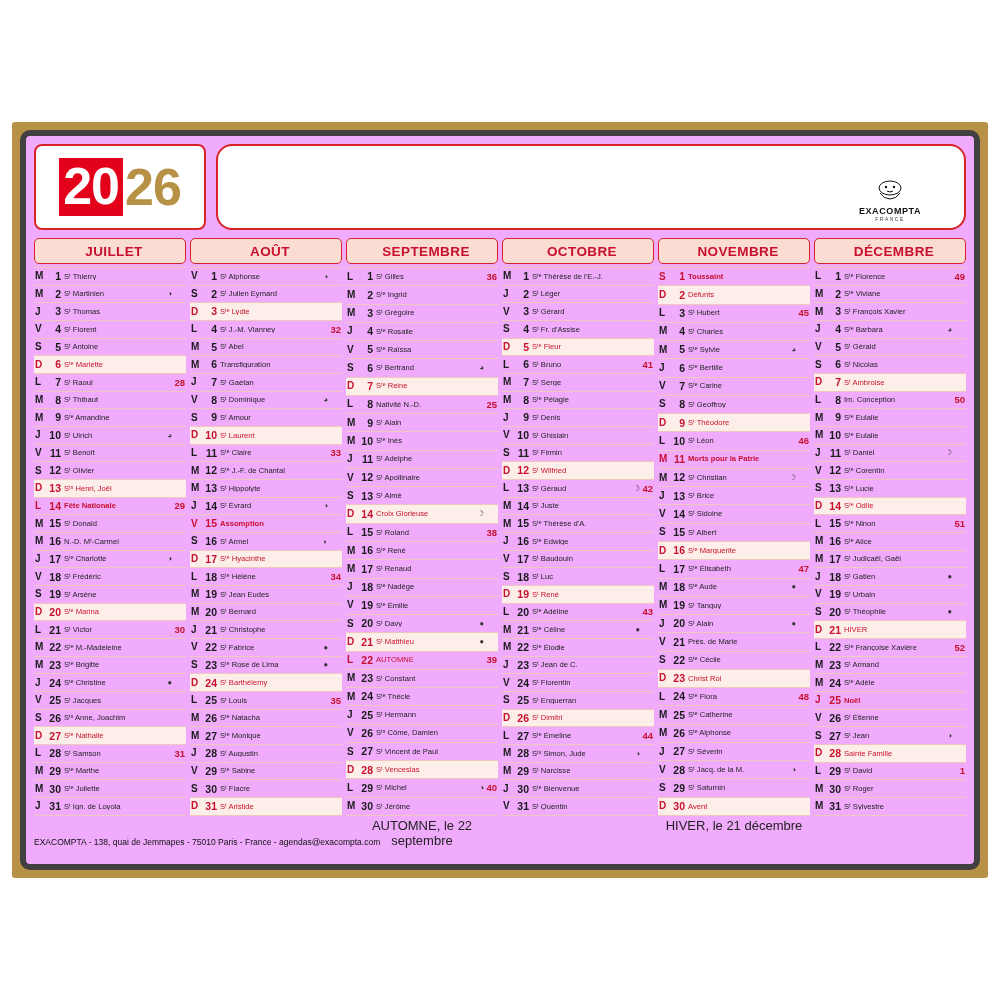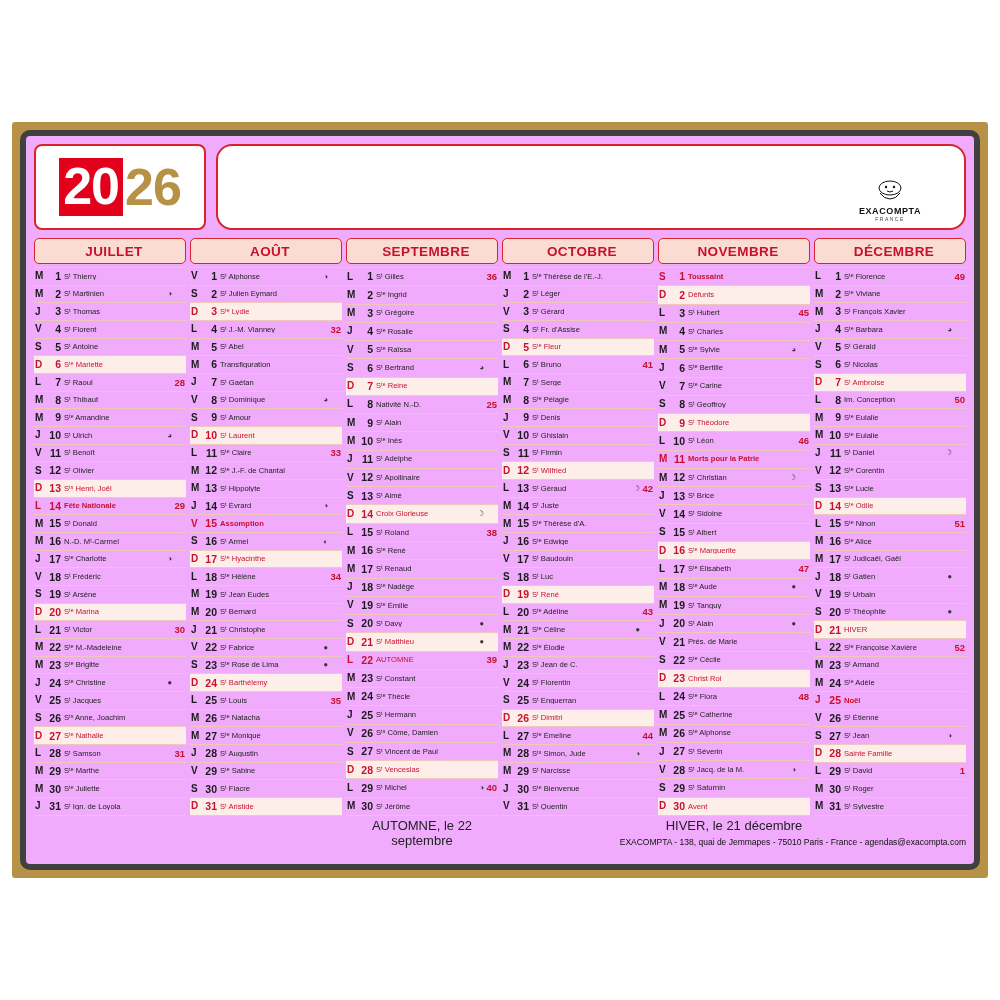--- a/index.html
+++ b/index.html
@@ -188,21 +188,21 @@
     font-size: 13px;
     text-align: center;
     color: #222;
     padding-top: 2px;
   }
   .bottombar {
     margin-top: 4px;
     height: 16px;
     display: flex;
     align-items: center;
-    justify-content: flex-end;
+    justify-content: flex-start;
     font-size: 8.5px;
     color: #111;
   }
 </style>
 </head>
 <body>
 
 <div id="page">
   <div class="card"></div>
   <div class="inner">

